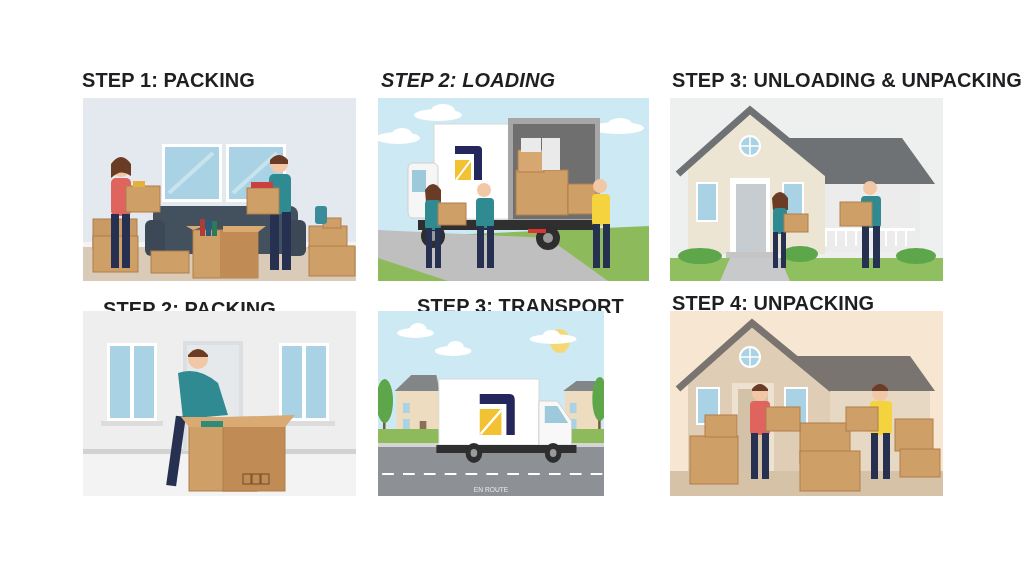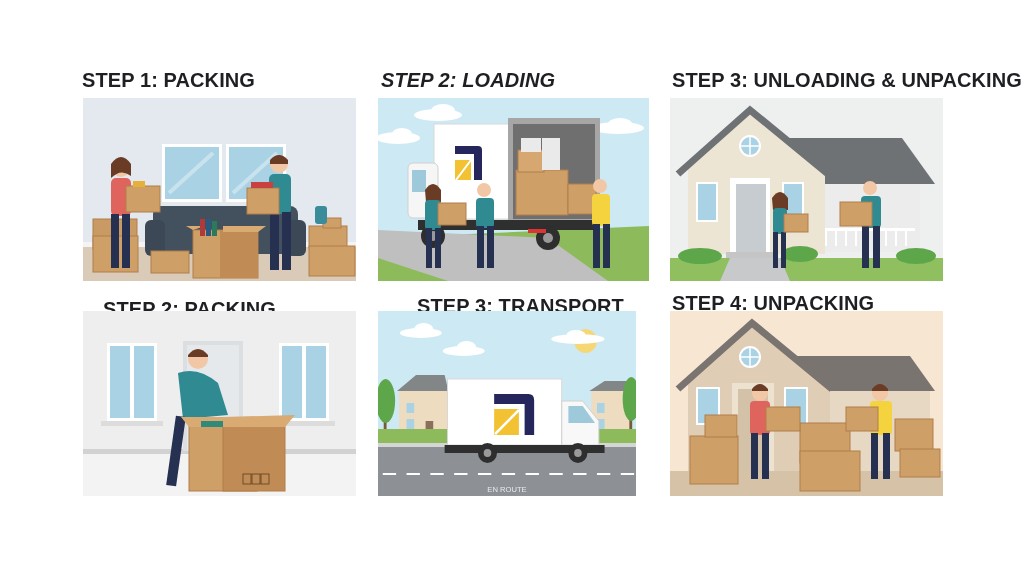--- a/index.html
+++ b/index.html
@@ -227,21 +227,21 @@
     <polygon points="140,106 212,104 202,116 140,116" fill="#d9aa72"></polygon>
     <rect x="118" y="110" width="22" height="6" fill="#2f8a7a"></rect>
     <g fill="none" stroke="#5a3f22" stroke-width="0.8">
       <rect x="160" y="163" width="8" height="10"></rect>
         <rect x="169" y="163" width="8" height="10"></rect>
         <rect x="178" y="163" width="8" height="10"></rect>
     </g>
   </svg>
 </div>
 
-<div class="panel" style="left:378px;top:311px;width:258px;height:185px;">
+<div class="panel" style="left:378px;top:311px;width:226px;height:185px;">
   <svg viewBox="0 0 271 185" preserveAspectRatio="none">
     <rect width="271" height="185" fill="#cdeaf4"></rect>
     <circle cx="218" cy="30" r="12" fill="#f6d776"></circle>
     <g fill="#ffffff">
       <ellipse cx="45" cy="22" rx="22" ry="5"></ellipse>
         <ellipse cx="48" cy="18" rx="10" ry="6"></ellipse>
       <ellipse cx="90" cy="40" rx="22" ry="5"></ellipse>
         <ellipse cx="93" cy="36" rx="10" ry="6"></ellipse>
       <ellipse cx="210" cy="28" rx="28" ry="5"></ellipse>
         <ellipse cx="208" cy="24" rx="10" ry="5"></ellipse>

